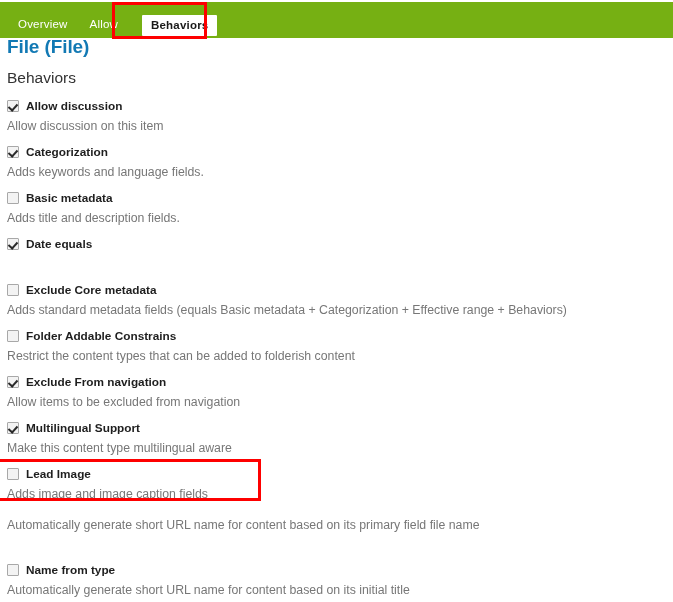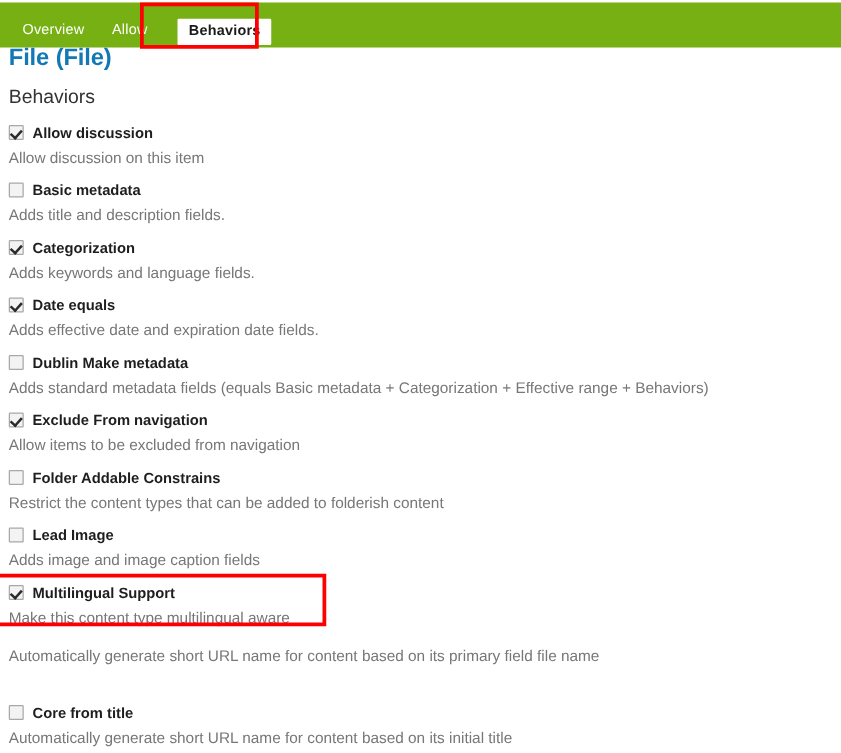--- a/index.html
+++ b/index.html
@@ -161,80 +161,79 @@
 <div class="behaviors" id="behaviors-list">
     <div class="behavior-row">
       <div class="behavior-head">
         <span class="cbox checked"></span>
         <span class="behavior-label">Allow discussion</span>
       </div>
       <div class="behavior-desc">Allow discussion on this item</div>
     </div>
     <div class="behavior-row">
       <div class="behavior-head">
+        <span class="cbox checked"></span>
+        <span class="behavior-label">Categorization</span>
+      </div>
+      <div class="behavior-desc">Adds keywords and language fields.</div>
+    </div>
+    <div class="behavior-row">
+      <div class="behavior-head">
         <span class="cbox"></span>
         <span class="behavior-label">Basic metadata</span>
       </div>
       <div class="behavior-desc">Adds title and description fields.</div>
     </div>
     <div class="behavior-row">
       <div class="behavior-head">
         <span class="cbox checked"></span>
-        <span class="behavior-label">Categorization</span>
-      </div>
-      <div class="behavior-desc">Adds keywords and language fields.</div>
-    </div>
-    <div class="behavior-row">
-      <div class="behavior-head">
-        <span class="cbox checked"></span>
         <span class="behavior-label">Date equals</span>
       </div>
-      <div class="behavior-desc">Adds effective date and expiration date fields.</div>
-    </div>
-    <div class="behavior-row">
-      <div class="behavior-head">
-        <span class="cbox"></span>
-        <span class="behavior-label">Dublin Make metadata</span>
+    </div>
+    <div class="behavior-row">
+      <div class="behavior-head">
+        <span class="cbox"></span>
+        <span class="behavior-label">Exclude Core metadata</span>
       </div>
       <div class="behavior-desc">Adds standard metadata fields (equals Basic metadata + Categorization + Effective range + Behaviors)</div>
     </div>
     <div class="behavior-row">
       <div class="behavior-head">
+        <span class="cbox"></span>
+        <span class="behavior-label">Folder Addable Constrains</span>
+      </div>
+      <div class="behavior-desc">Restrict the content types that can be added to folderish content</div>
+    </div>
+    <div class="behavior-row">
+      <div class="behavior-head">
         <span class="cbox checked"></span>
         <span class="behavior-label">Exclude From navigation</span>
       </div>
       <div class="behavior-desc">Allow items to be excluded from navigation</div>
     </div>
     <div class="behavior-row">
       <div class="behavior-head">
-        <span class="cbox"></span>
-        <span class="behavior-label">Folder Addable Constrains</span>
-      </div>
-      <div class="behavior-desc">Restrict the content types that can be added to folderish content</div>
+        <span class="cbox checked"></span>
+        <span class="behavior-label">Multilingual Support</span>
+      </div>
+      <div class="behavior-desc">Make this content type multilingual aware</div>
     </div>
     <div class="behavior-row">
       <div class="behavior-head">
         <span class="cbox"></span>
         <span class="behavior-label">Lead Image</span>
       </div>
       <div class="behavior-desc">Adds image and image caption fields</div>
     </div>
     <div class="behavior-row">
-      <div class="behavior-head">
-        <span class="cbox checked"></span>
-        <span class="behavior-label">Multilingual Support</span>
-      </div>
-      <div class="behavior-desc">Make this content type multilingual aware</div>
-    </div>
-    <div class="behavior-row">
       <div class="behavior-desc">Automatically generate short URL name for content based on its primary field file name</div>
     </div>
     <div class="behavior-row">
       <div class="behavior-head">
         <span class="cbox"></span>
-        <span class="behavior-label">Core from title</span>
+        <span class="behavior-label">Name from type</span>
       </div>
       <div class="behavior-desc">Automatically generate short URL name for content based on its initial title</div>
     </div>
   </div>
 
 <div class="redbox" id="redbox-tab"></div>
 <div class="redbox" id="redbox-multilingual"></div>
 
 </body></html>

